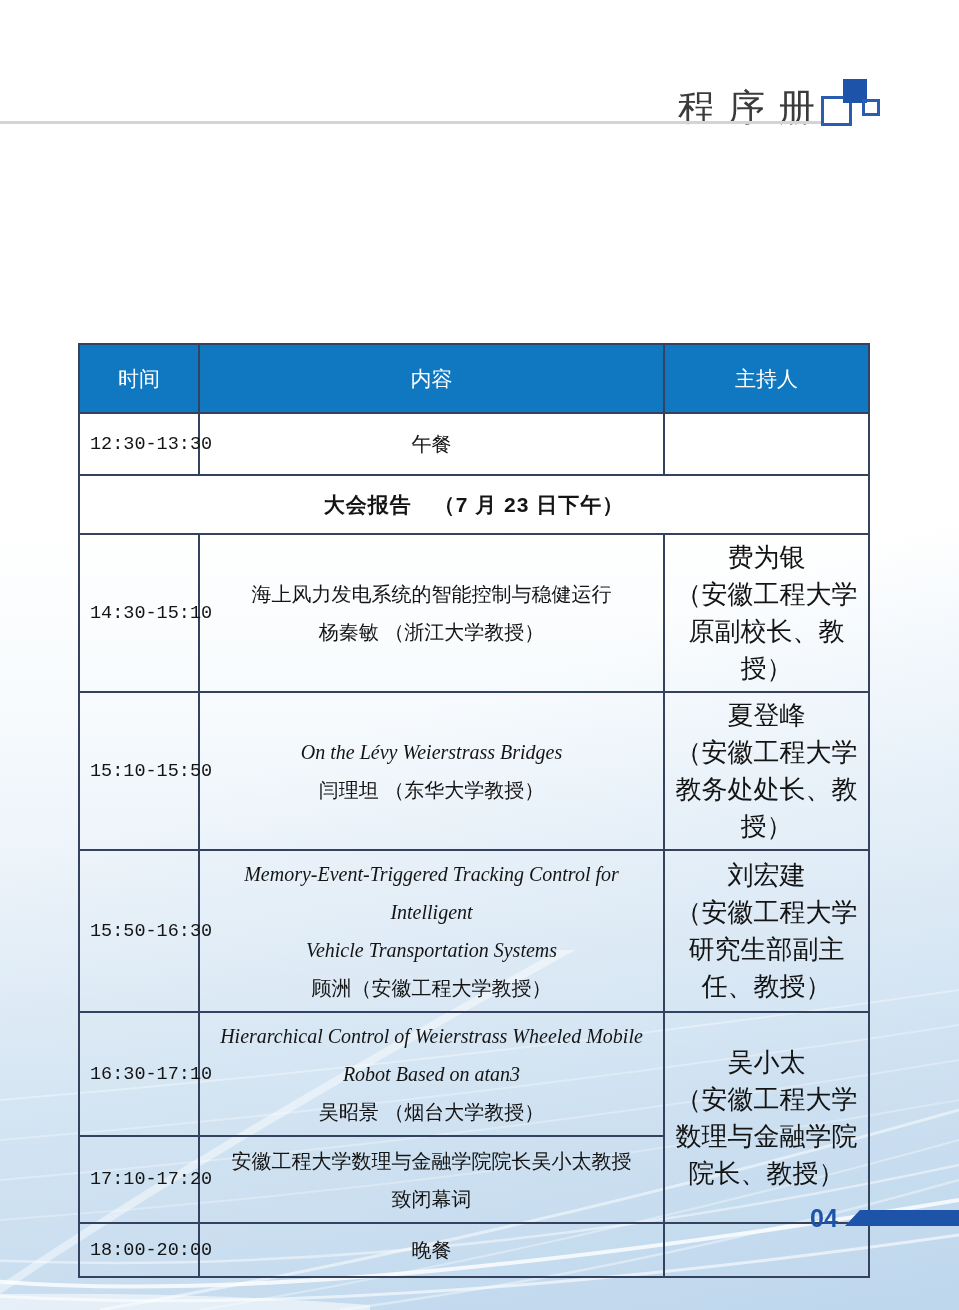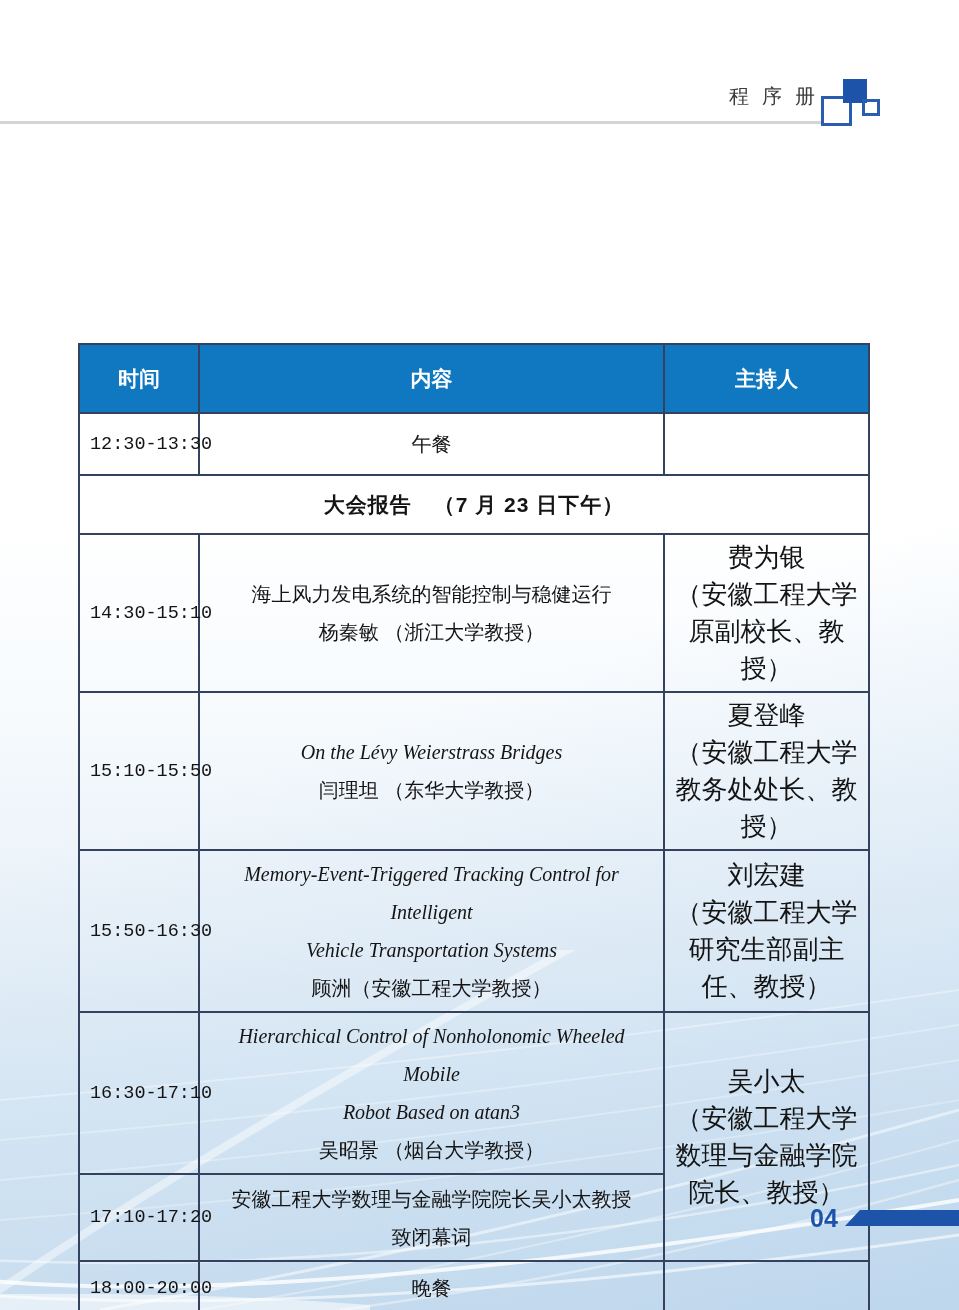--- a/index.html
+++ b/index.html
@@ -32,21 +32,21 @@
   }
 
   
   .page-title {
     position: absolute;
     top: 83px;
     left: 0;
     width: 828px;
     text-align: right;
     font-family: "Liberation Serif", "DejaVu Serif", serif;
-    font-size: 20px;
+    font-size: 37px;
     letter-spacing: 13px;
     color: #3b3b3b;
   }
   .header-rule {
     position: absolute;
     top: 121px;
     left: 0;
     width: 822px;
     height: 3px;
     background: #d4d4d4;
@@ -98,21 +98,21 @@
     border: 2px solid #344260;
     vertical-align: middle;
     text-align: center;
     padding: 4px 10px;
     color: #141414;
     background: transparent;
   }
   .schedule th {
     background: #0f78c1;
     color: #ffffff;
-    font-weight: bold;
+    font-weight: normal;
     font-size: 21px;
     height: 59px;
   }
   .banner-cell {
     background: #63cdf0;
     font-weight: bold;
     font-size: 21px;
     letter-spacing: 1px;
   }
   .time-cell {
@@ -239,21 +239,21 @@
       </td>
       <td class="host-cell">
         <div class="host-name">刘宏建</div>
         <div class="host-title">（安徽工程大学研究生部副主任、教授）</div>
       </td>
     </tr>
 
     <tr style="height:106px;">
       <td class="time-cell">16:30-17:10</td>
       <td class="content-cell">
-        <div class="line en">Hierarchical Control of Nonholonomic Wheeled Mobile</div>
+        <div class="line en">Hierarchical Control of Weierstrass Wheeled Mobile</div>
         <div class="line en">Robot Based on atan3</div>
         <div class="line">吴昭景 （烟台大学教授）</div>
       </td>
       <td class="host-cell" rowspan="2">
         <div class="host-name">吴小太</div>
         <div class="host-title">（安徽工程大学数理与金融学院院长、教授）</div>
       </td>
     </tr>
 
     <tr style="height:87px;">

